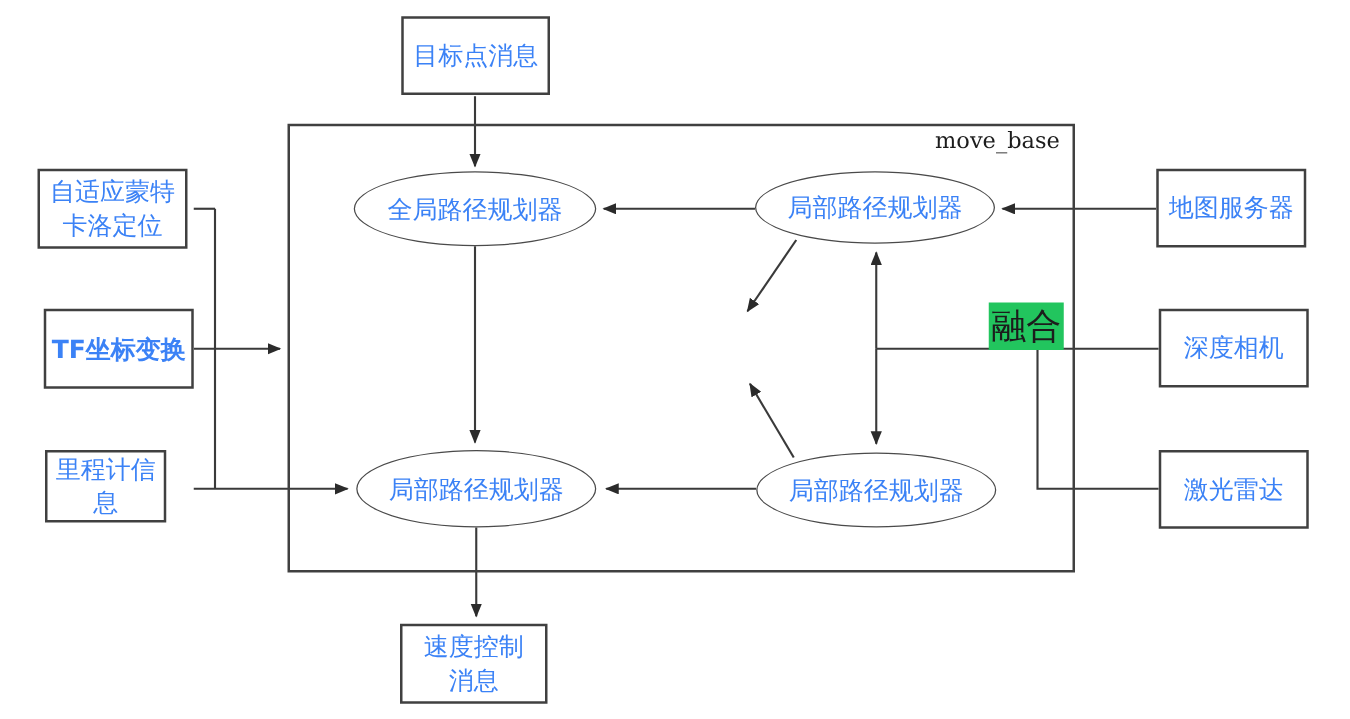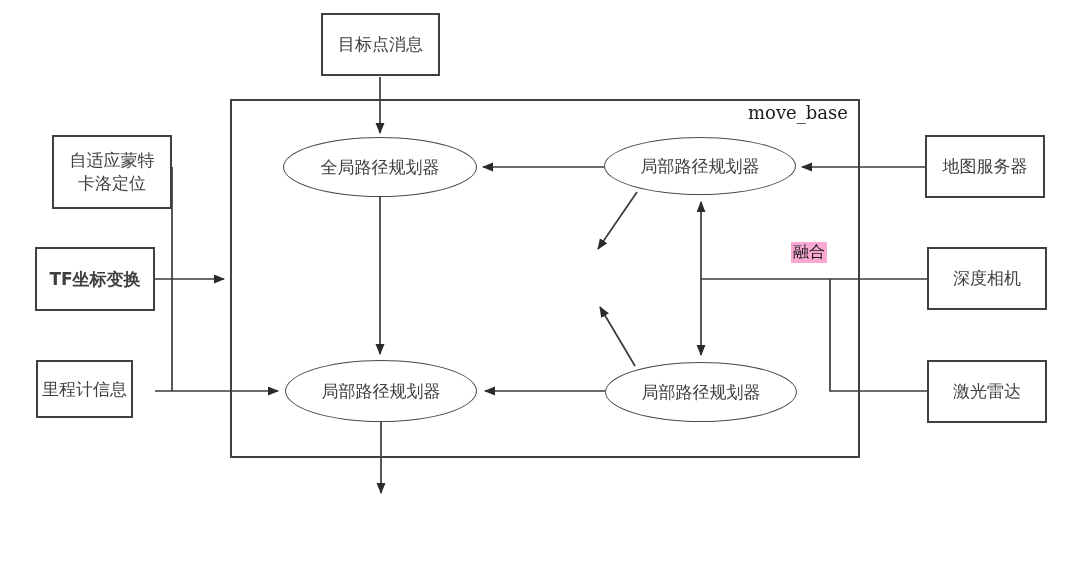--- a/index.html
+++ b/index.html
@@ -17,22 +17,22 @@
     position: absolute; left: 0; top: 0;
     width: 1080px; height: 575px;
   }
   .node {
     position: absolute;
     box-sizing: border-box;
     display: flex;
     align-items: center;
     justify-content: center;
     text-align: center;
-    color: #404040;
-    font-size: 17px;
+    color: #3b82f6;
+    font-size: 20px;
     line-height: 1.35;
     white-space: pre-line;
     background: #ffffff;
     z-index: 2;
   }
   .rect-node {
     border: 2px solid #404040;
   }
   .ellipse-node {
     border: 1.5px solid #4a4a4a;
@@ -49,22 +49,22 @@
     position: absolute;
     color: #1c1c1c;
     z-index: 2;
     white-space: nowrap;
   }
   .movebase-label {
     font-family: "DejaVu Serif", "Liberation Serif", serif;
     font-size: 18px;
   }
   .fusion-label {
-    font-size: 16px;
-    background: #f9a8d4;
+    font-size: 28px;
+    background: #22c55e;
     padding: 0 2px;
     font-family: Liberation Mono, monospace;
   }
 </style>
 </head>
 <body>
 
 <div id="canvas">
 
   <svg id="connectors" viewBox="0 0 1080 575" xmlns="http://www.w3.org/2000/svg">
@@ -109,33 +109,35 @@
     </g>
   </svg>
 
   <div class="container-box" style="left:230px; top:99px; width:630px; height:359px;"></div>
   <div class="float-label movebase-label" style="left:748px; top:102px;">move_base</div>
 
   <div class="float-label fusion-label" style="left:791px; top:242px;">融合</div>
 
   <div class="node rect-node" style="left:321px; top:13px;  width:119px; height:63px;">目标点消息</div>
 
-  <div class="node rect-node" style="left:52px;  top:135px; width:120px; height:74px;">自适应蒙特
+  <div class="node rect-node" style="left:30px;  top:135px; width:120px; height:64px;">自适应蒙特
 卡洛定位</div>
 
   <div class="node rect-node" style="left:35px;  top:247px; width:120px; height:64px;font-weight:bold;">TF坐标变换</div>
 
   <div class="node rect-node" style="left:36px;  top:360px; width:97px; height:58px;">里程计信息</div>
 
   <div class="node rect-node" style="left:925px; top:135px; width:120px; height:63px;">地图服务器</div>
 
   <div class="node rect-node" style="left:927px; top:247px; width:120px; height:63px;text-align:right;">深度相机</div>
 
   <div class="node rect-node" style="left:927px; top:360px; width:120px; height:63px;">激光雷达</div>
 
+  <div class="node rect-node" style="left:320px; top:499px; width:118px; height:64px;">速度控制
+消息</div>
 
   <div class="node ellipse-node" style="left:283px; top:137px; width:194px; height:60px;">全局路径规划器</div>
 
   <div class="node ellipse-node" style="left:604px; top:137px; width:192px; height:58px;">局部路径规划器</div>
 
 
   <div class="node ellipse-node" style="left:285px; top:360px; width:192px; height:62px;">局部路径规划器</div>
 
   <div class="node ellipse-node" style="left:605px; top:362px; width:192px; height:60px;">局部路径规划器</div>
 

